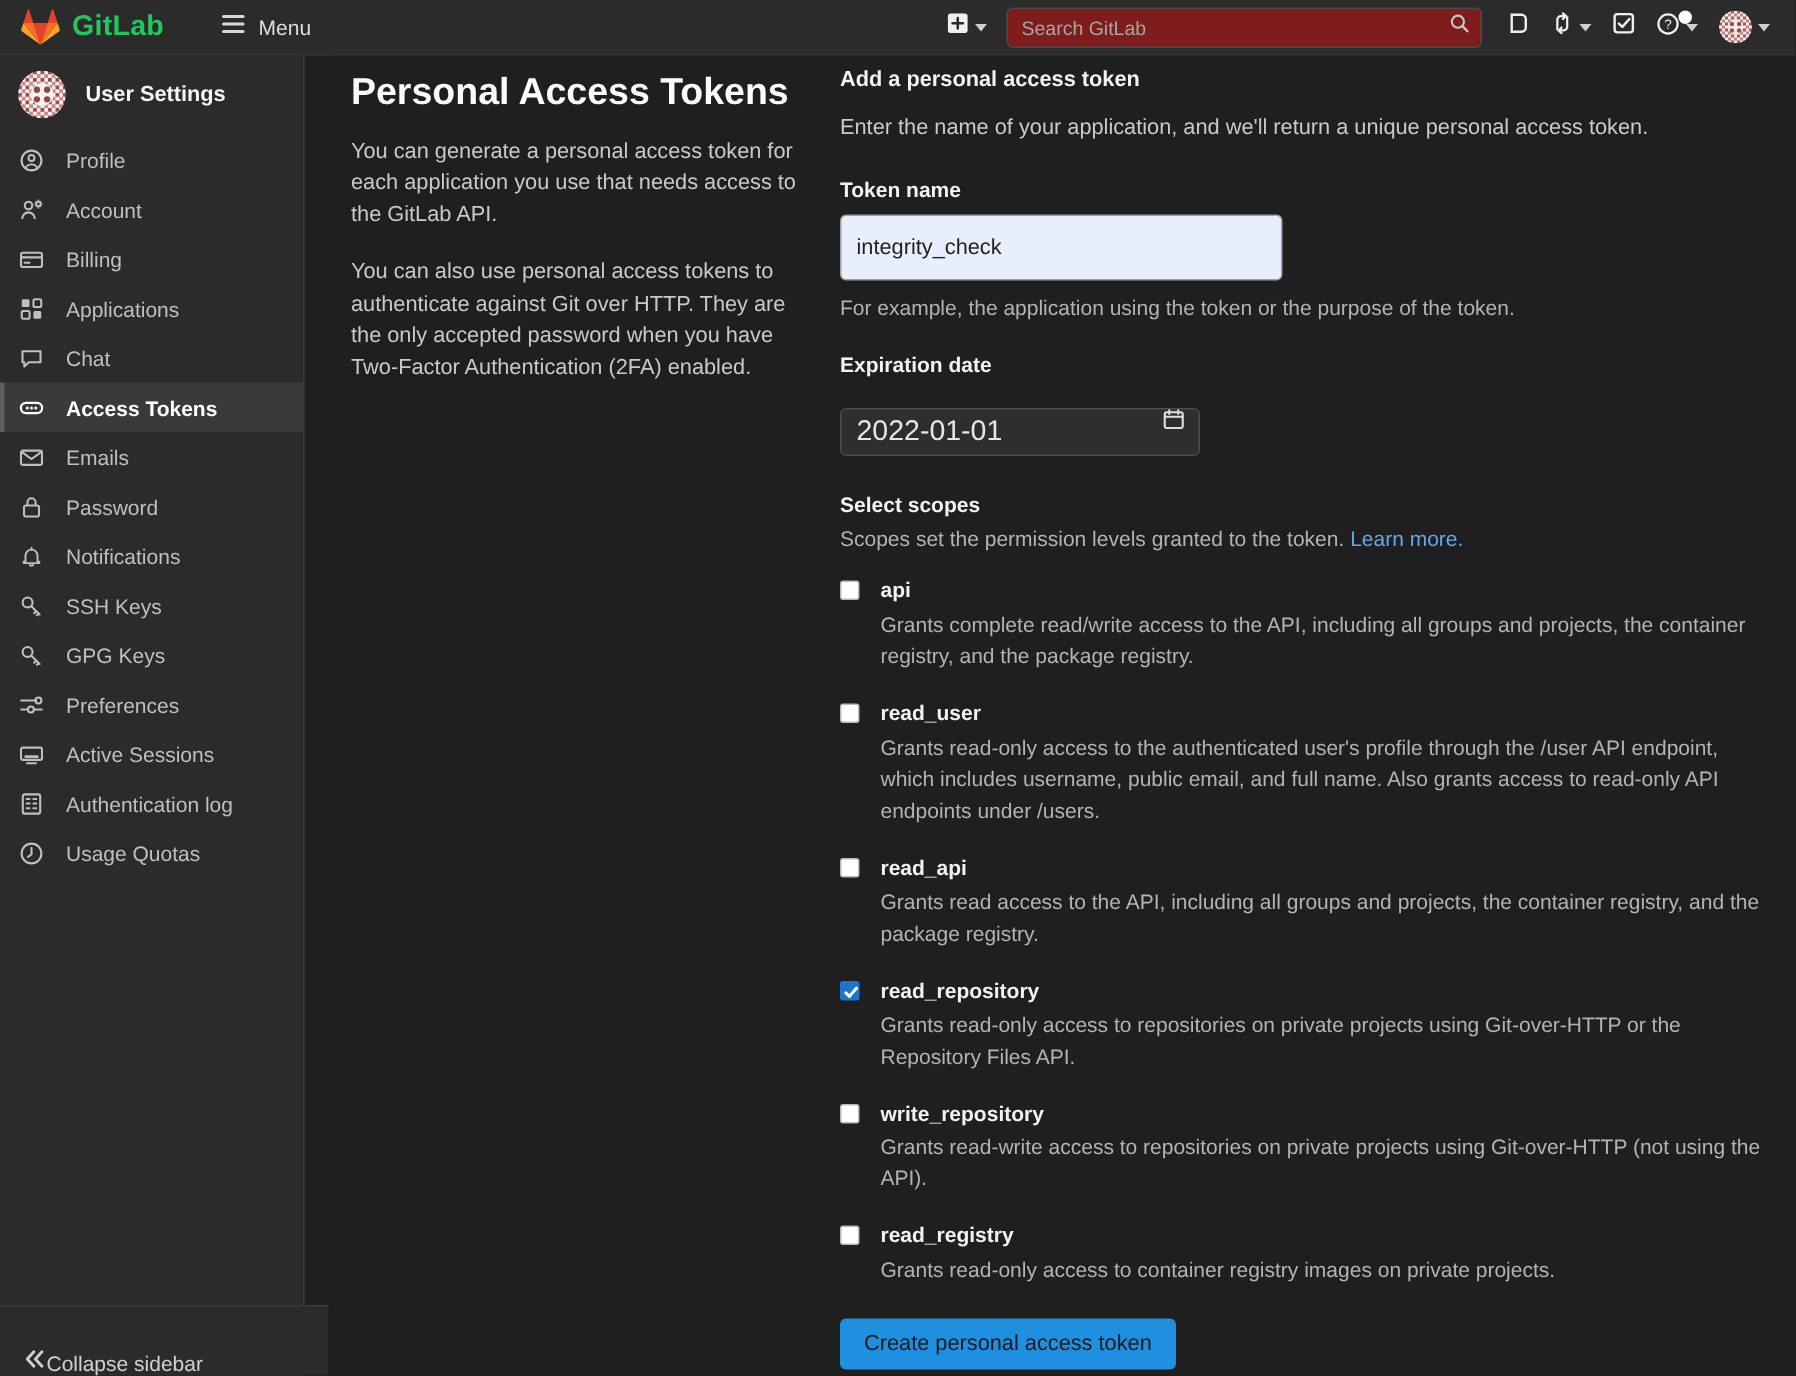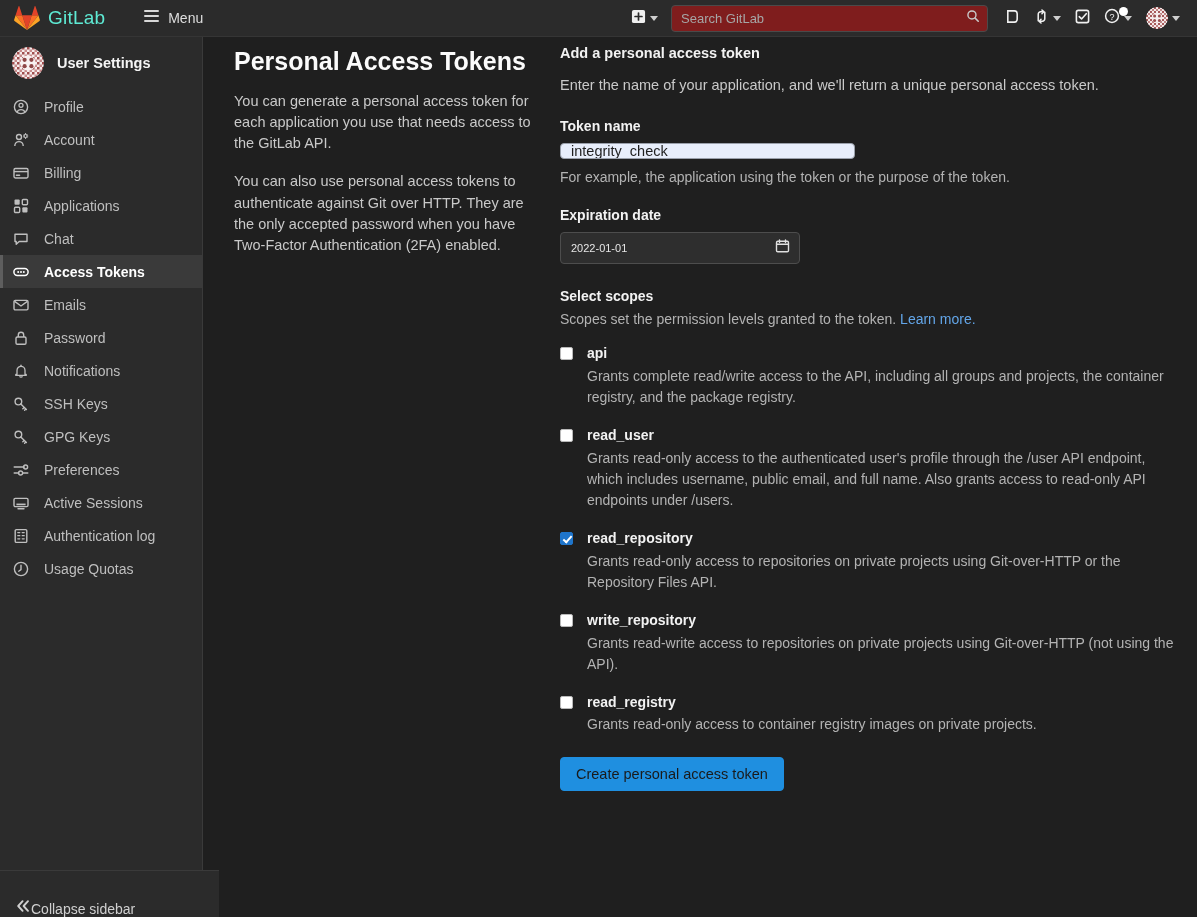--- a/index.html
+++ b/index.html
@@ -22,22 +22,22 @@
     align-items: center;
   }
   .brand {
     display: flex; align-items: center;
     gap: 8px;
     padding-left: 14px;
   }
   .brand-logo { width: 26px; height: 26px; display:block; }
   .brand-text {
     font-size: 19px;
-    color: #5eead4;
-    font-weight: 400;
+    color: #22c55e;
+    font-weight: 700;
     letter-spacing: .2px;
   }
   .menu-btn {
     display: flex; align-items: flex-start; gap: 9px;
     margin-left: 32px;
     padding: 5px 7px;
     border-radius: 4px;
     color: #dedede;
     font-size: 14px;
     cursor: pointer;
@@ -209,21 +209,21 @@
     line-height: 1.45;
   }
   .field-label {
     font-size: 14px;
     font-weight: 700;
     color: #f2f2f2;
     display: block;
     margin-bottom: 9px;
   }
   .token-input {
-    width: 295px; height: 16px;
+    width: 295px; height: 44px;
     background: #e8eefb;
     border: 1px solid #9aa0ab;
     border-radius: 4px;
     color: #1f1f1f;
     font-size: 14.5px;
     font-family: "Liberation Sans", sans-serif;
     padding: 0 10px;
     outline: none;
     display: block;
   }
@@ -233,24 +233,25 @@
     margin-top: 10px;
     margin-bottom: 22px;
   }
   .date-wrap { position: relative; width: 240px; }
   .date-input {
     width: 240px; height: 32px;
     background: #2e2e2e;
     border: 1px solid #4d4d4d;
     border-radius: 4px;
     color: #e6e6e6;
-    font-size: 11px;
+    font-size: 19px;
     font-family: "Liberation Sans", sans-serif;
     padding: 0 34px 0 10px;
     outline: none;
+    margin-top: 12px;
   }
   .cal-icon {
     position: absolute;
     right: 10px; top: 50%;
     transform: translateY(-50%);
     pointer-events: none;
   }
   .scopes-head { margin-top: 24px; }
   .scopes-title {
     font-size: 14px;
@@ -685,20 +686,25 @@
         <span class="scope-name">api</span>
         <div class="scope-desc">Grants complete read/write access to the API, including all groups and projects, the container registry, and the package registry.</div>
       </div>
 
       <div class="scope-row">
         <input class="scope-check" type="checkbox" style="">
         <span class="scope-name">read_user</span>
         <div class="scope-desc">Grants read-only access to the authenticated user's profile through the /user API endpoint, which includes username, public email, and full name. Also grants access to read-only API endpoints under /users.</div>
       </div>
 
+      <div class="scope-row">
+        <input class="scope-check" type="checkbox" style="">
+        <span class="scope-name">read_api</span>
+        <div class="scope-desc">Grants read access to the API, including all groups and projects, the container registry, and the package registry.</div>
+      </div>
 
       <div class="scope-row">
         <input class="scope-check" type="checkbox" checked="" style="">
         <span class="scope-name">read_repository</span>
         <div class="scope-desc">Grants read-only access to repositories on private projects using Git-over-HTTP or the Repository Files API.</div>
       </div>
 
       <div class="scope-row">
         <input class="scope-check" type="checkbox" style="">
         <span class="scope-name">write_repository</span>

